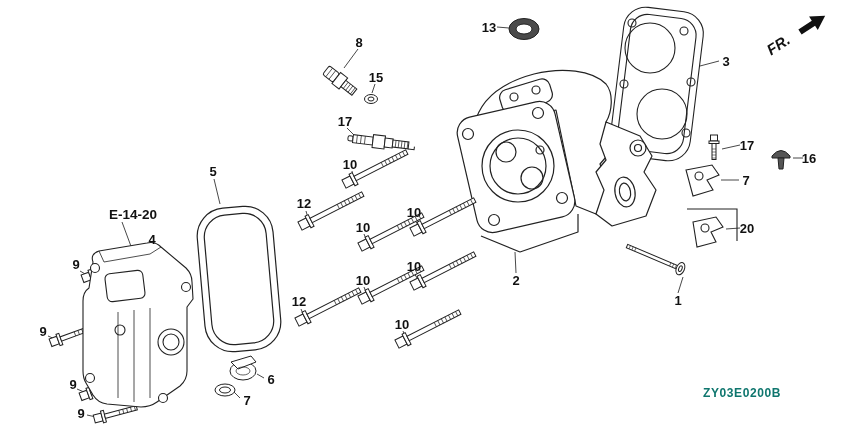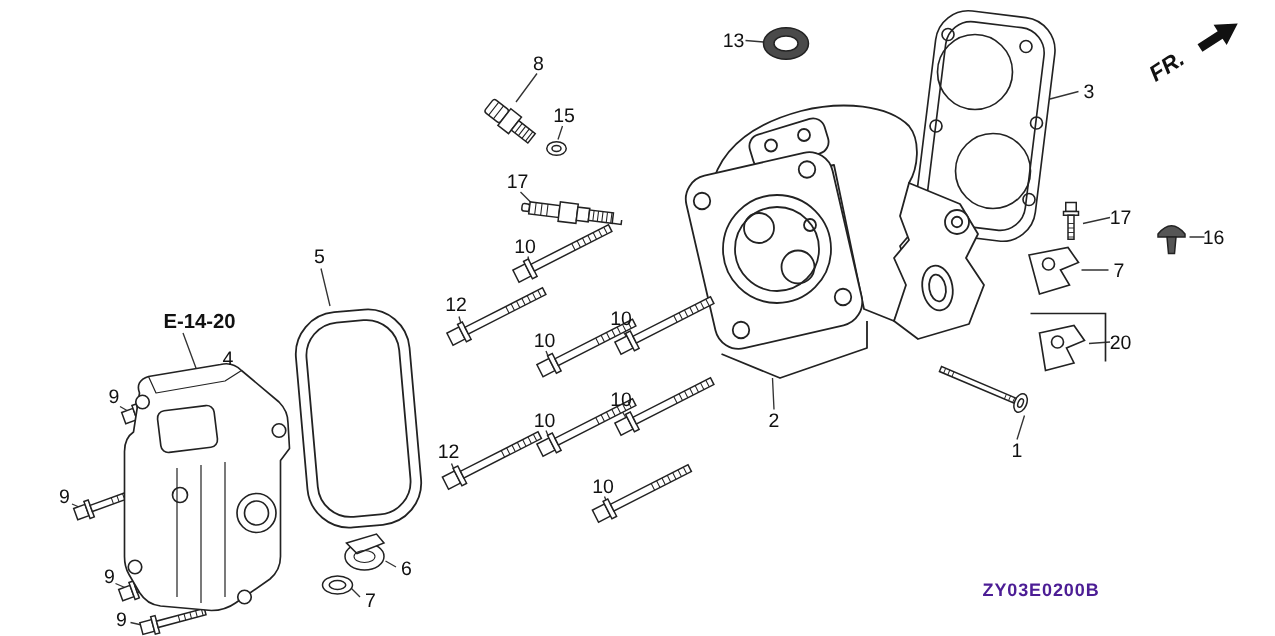--- a/index.html
+++ b/index.html
@@ -4,30 +4,30 @@
 <style>
   * { margin:0; padding:0; box-sizing:border-box; }
   html,body { background:#ffffff; }
   .stage {
     position:relative; width:850px; height:424px; background:#fff;
     font-family:"Liberation Sans", sans-serif; overflow:hidden;
   }
   svg.art { position:absolute; left:0; top:0; }
   .callout {
     position:absolute; transform:translate(-50%,-50%);
-    font-size:13px; font-weight:normal; color:#111; line-height:1;
+    font-size:13px; font-weight:bold; color:#111; line-height:1;
     white-space:nowrap; user-select:none;
   }
   .ref-label {
     position:absolute; transform:translate(-50%,-50%);
     font-size:13.5px; font-weight:bold; color:#111; white-space:nowrap;margin-left:12px;
   }
   .code-label {
-    position:absolute; font-size:12px; font-weight:bold; color:#4c1d95;
-    letter-spacing:0.6px; white-space:nowrap;
+    position:absolute; font-size:12px; font-weight:bold; color:#0f766e;
+    letter-spacing:0.6px; white-space:nowrap;margin-left:48px;
   }
   .fr-label {
     position:absolute; font-size:15px; font-weight:bold; font-style:italic;
     color:#111; transform:rotate(-33deg); white-space:nowrap;
   }
 </style>
 </head>
 <body>
 
 <div class="stage">

